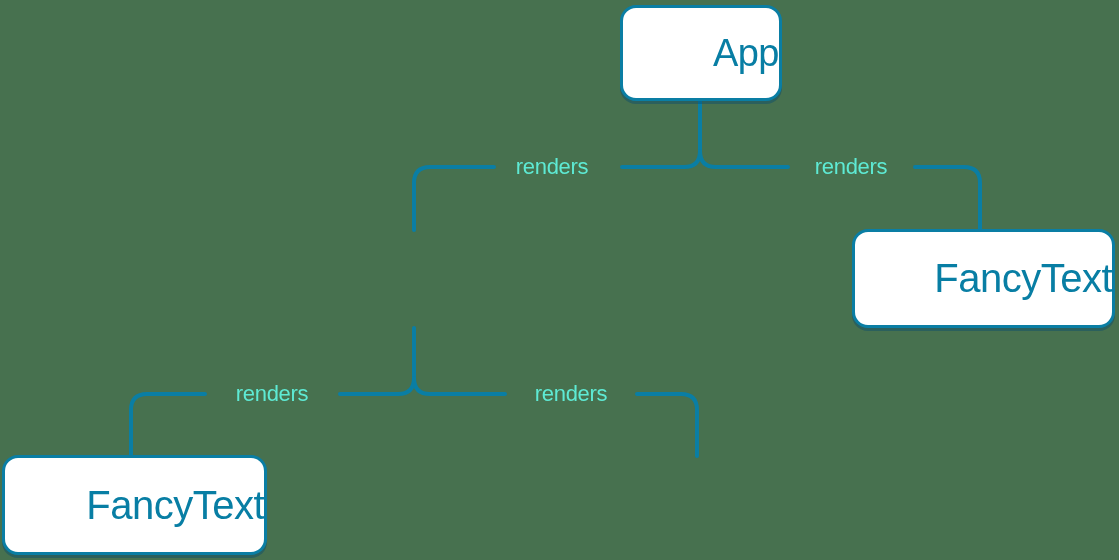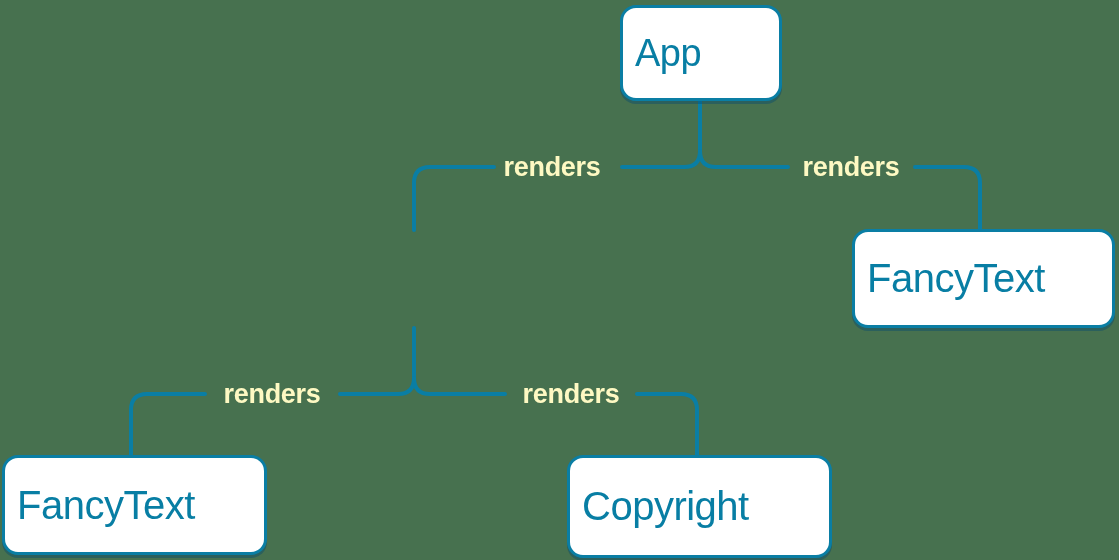--- a/index.html
+++ b/index.html
@@ -30,39 +30,39 @@
   }
   .node {
     position: absolute;
     box-sizing: border-box;
     background: #ffffff;
     border: 3.5px solid #0a7ea4;
     border-radius: 16px;
     box-shadow: 0 3px 0 rgba(9, 76, 110, 0.45);
     display: flex;
     align-items: center;
-    justify-content: flex-start;
+    justify-content: flex-end;
     color: #087ea4;
     font-size: 40px;
     font-weight: 500;
     letter-spacing: -0.5px;
     white-space: nowrap;
     padding-left: 12px;
   }
   .node-app                  { left: 620px; top: 5px;   width: 162px; height: 96px;  font-size: 38px; }
   .node-inspiration          { left: 197px; top: 229px; width: 461px; height: 99px;  }
   .node-fancytext-top        { left: 852px; top: 229px; width: 263px; height: 99px;  }
   .node-fancytext-bottom     { left: 2px;   top: 455px; width: 265px; height: 100px; }
   .node-copyright            { left: 567px; top: 455px; width: 265px; height: 103px; }
   .edge-label {
     position: absolute;
     transform: translate(-50%, -50%);
-    color: #fef9c3;
-    font-size: 27px;
-    font-weight: 700;
+    color: #5eead4;
+    font-size: 22px;
+    font-weight: 400;
     letter-spacing: -0.3px;
     white-space: nowrap;
   }
   .edge-label-1 { left: 552px; top: 167px; }
   .edge-label-2 { left: 851px; top: 167px; }
   .edge-label-3 { left: 272px; top: 394px; }
   .edge-label-4 { left: 571px; top: 394px; }
 </style>
 </head>
 <body>
@@ -86,22 +86,19 @@
 
 
   <div class="node node-fancytext-top">
     <span>FancyText</span>
   </div>
 
   <div class="node node-fancytext-bottom">
     <span>FancyText</span>
   </div>
 
-  <div class="node node-copyright">
-    <span>Copyright</span>
-  </div>
 
   <span class="edge-label edge-label-1">renders</span>
   <span class="edge-label edge-label-2">renders</span>
   <span class="edge-label edge-label-3">renders</span>
   <span class="edge-label edge-label-4">renders</span>
 
 </div>
 
 </body></html>

